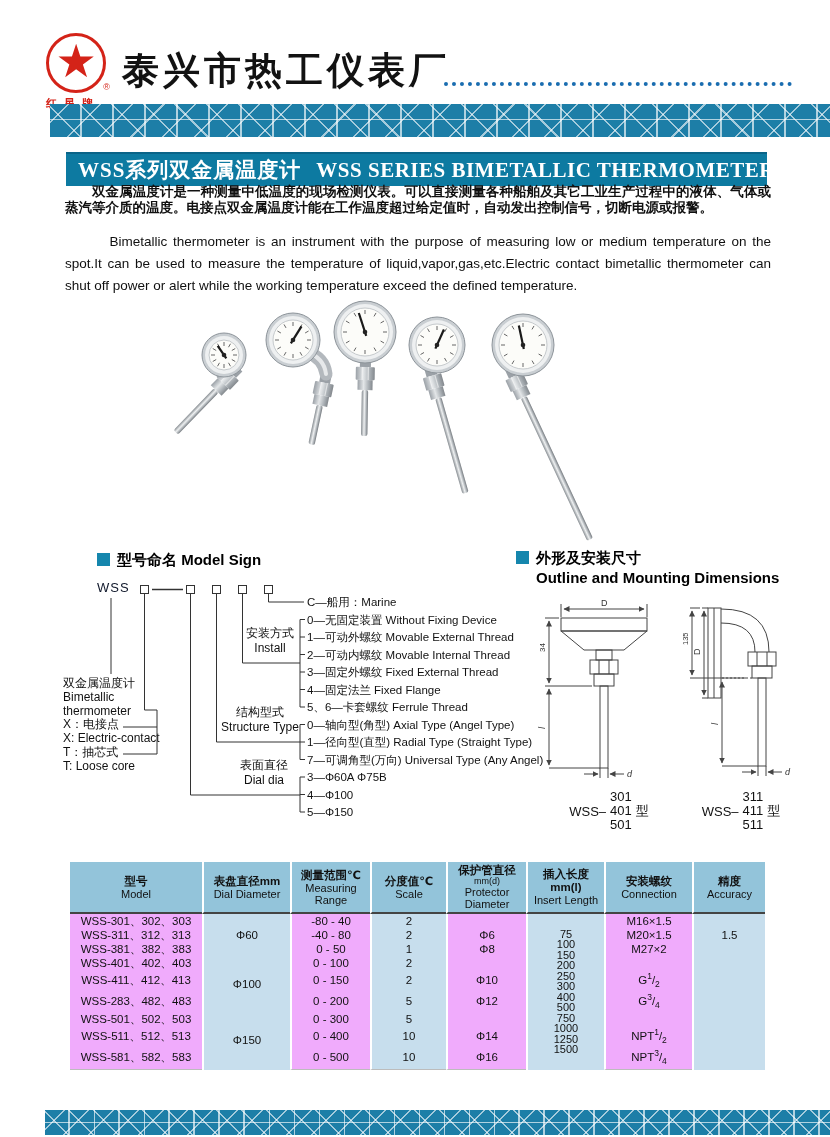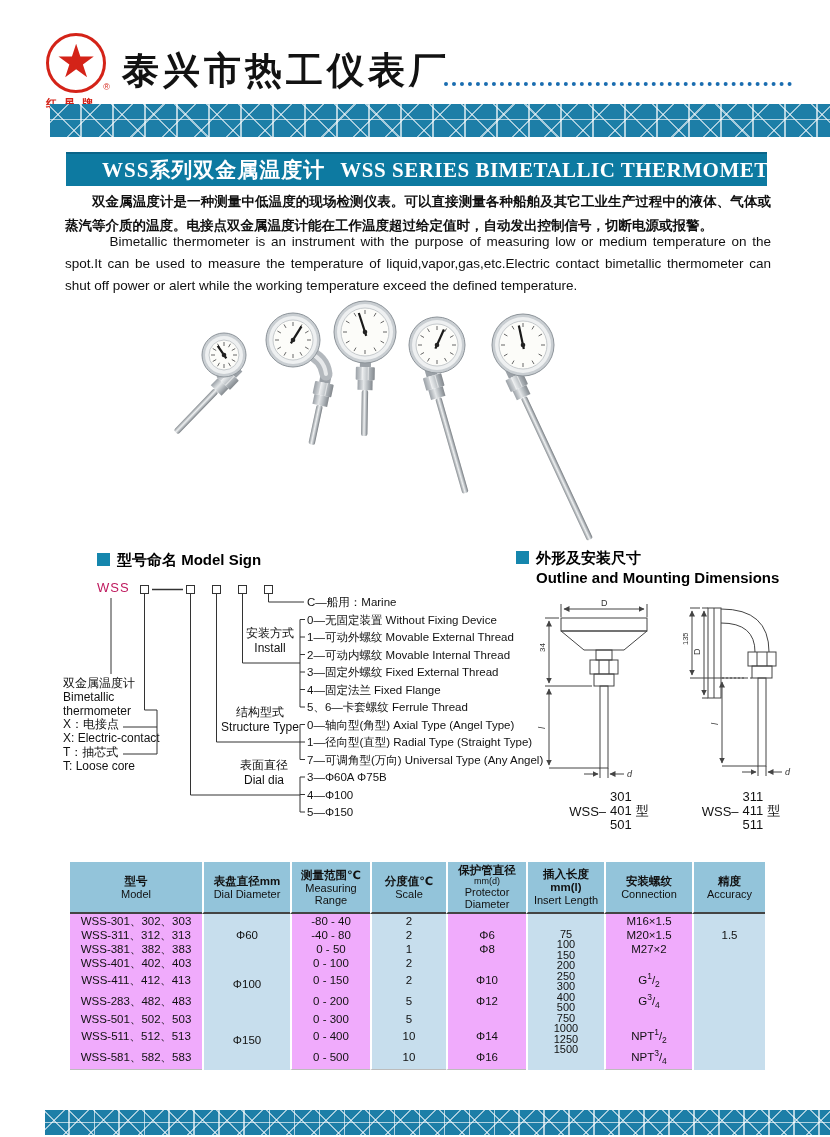--- a/index.html
+++ b/index.html
@@ -30,33 +30,33 @@
       linear-gradient(180deg, rgba(0,0,0,0) 0 11.5px, rgba(255,255,255,.65) 11.5px 13px, rgba(0,0,0,0) 13px),
       repeating-linear-gradient(45deg,  rgba(0,0,0,0) 0 16px, rgba(255,255,255,.6) 16px 17.5px),
       repeating-linear-gradient(-45deg, rgba(0,0,0,0) 0 16px, rgba(255,255,255,.6) 16px 17.5px),
       repeating-linear-gradient(90deg,  rgba(0,0,0,0) 0 23.5px, rgba(255,255,255,.65) 23.5px 25px); }
 
   
   .title-bar { position:absolute; left:66px; top:152px; width:701px; height:34px;
                background:#0d7aa1; border-top:2px solid #0a6488; color:#ffffff;
                display:flex; align-items:center; padding-left:12px;
                font-family:"Liberation Serif","DejaVu Serif",serif; font-weight:bold; white-space:nowrap; }
-  .title-zh { font-size:21px; letter-spacing:1px;margin-left:24px; }
+  .title-zh { font-size:21px; letter-spacing:1px; }
   .title-en { font-size:21px; margin-left:15px; letter-spacing:0.5px; }
-  .para-zh { position:absolute; left:65px; top:190px; width:706px; font-size:13.5px; font-weight:600;
-             line-height:24px; text-align:justify; text-indent:2em; color:#101010; }
+  .para-zh { position:absolute; left:65px; top:184px; width:706px; font-size:13.5px; font-weight:600;
+             line-height:16px; text-align:justify; text-indent:2em; color:#101010; }
   .para-en { position:absolute; left:65px; top:231px; width:706px; font-size:13.5px;
              line-height:22px; text-align:justify; text-indent:3.3em; color:#101010; }
 
   
   .sec-h { position:absolute; font-size:15px; font-weight:700; color:#000; white-space:nowrap; }
   .sec-h .sq { display:inline-block; width:13px; height:13px; background:#1586ad; margin-right:7px;
                vertical-align:-1px; }
   .sec-sub { position:absolute; font-size:15px; font-weight:600; color:#000; white-space:nowrap; }
-  .ms-prefix { position:absolute; left:97px; top:580px; font-size:13px; color:#be185d; letter-spacing:1px; }
+  .ms-prefix { position:absolute; left:97px; top:580px; font-size:13px; color:#0f172a; letter-spacing:1px; }
   .ms-box { position:absolute; width:9px; height:9px; border:1.2px solid #333; background:#fff; top:585px; }
   .ms-left { position:absolute; left:63px; top:677px; font-size:12px; line-height:13.8px; color:#111; }
   .ms-group { position:absolute; text-align:center; font-size:12px; line-height:15px; color:#111; }
   .ms-items { position:absolute; left:0; top:0; }
   .ms-item { position:absolute; left:307px; font-size:11.5px; line-height:14px; color:#111; white-space:nowrap; }
   svg.overlay { position:absolute; pointer-events:none; }
 
   
   .model-tag { position:absolute; display:flex; align-items:center; justify-content:center;
                font-size:13px; color:#111; gap:4px; width:130px; }

